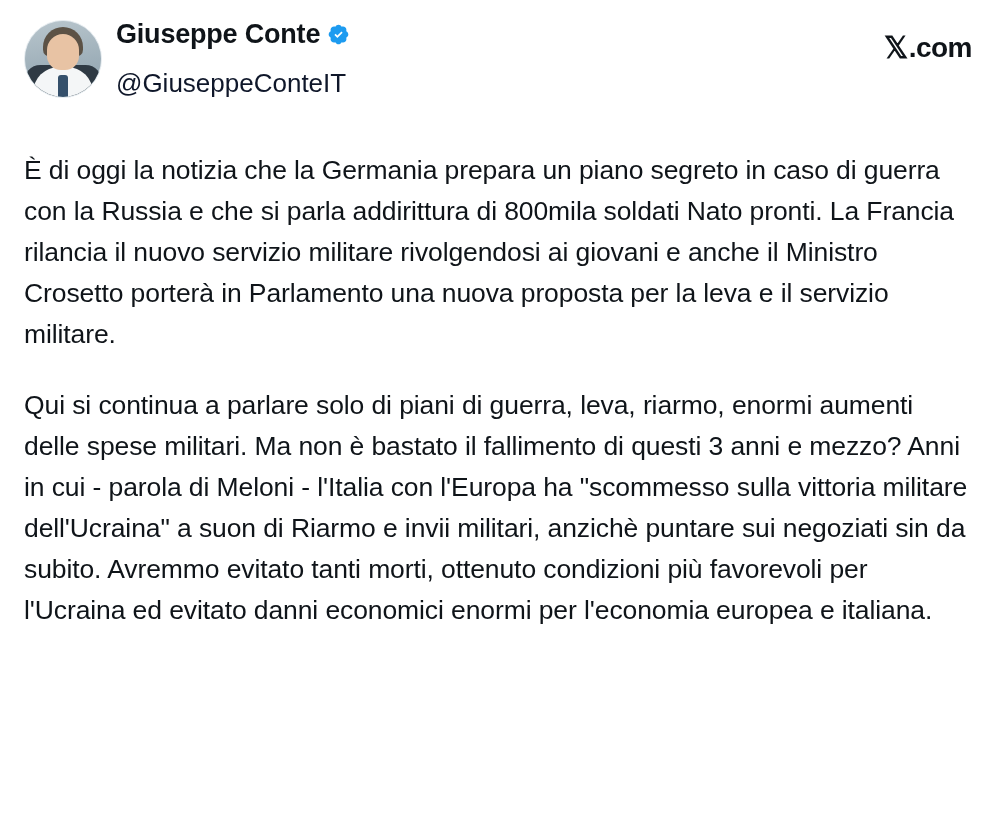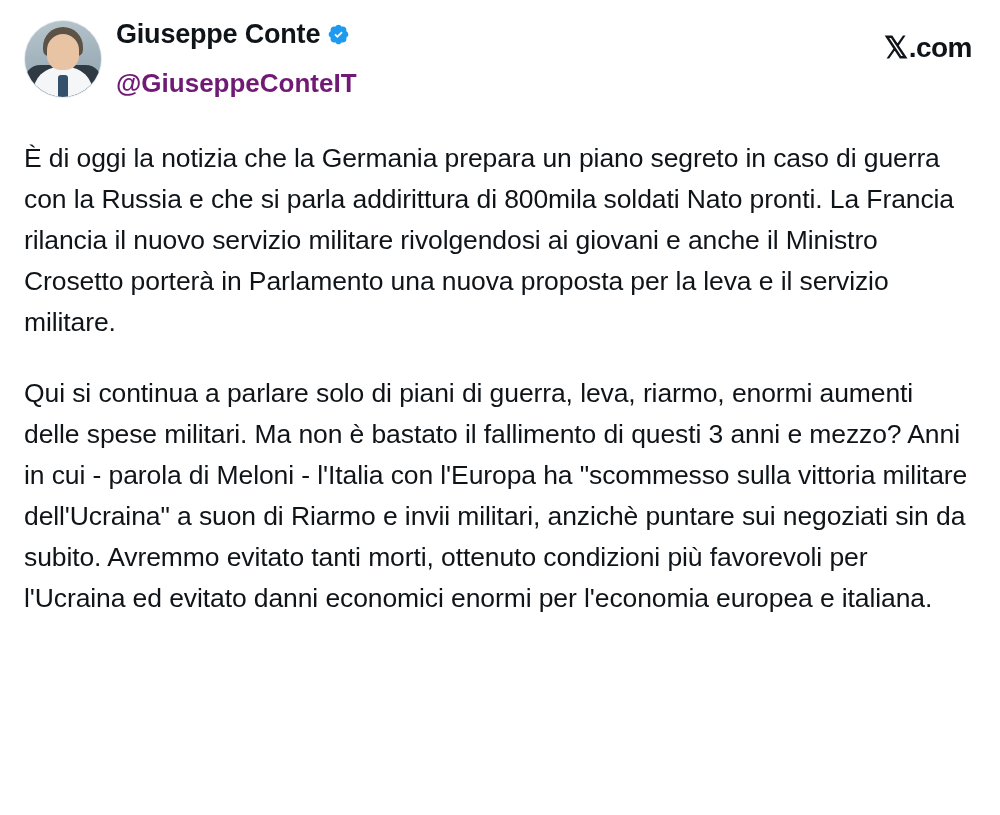--- a/index.html
+++ b/index.html
@@ -123,41 +123,40 @@
     line-height: 1.1;
   }
   .verified {
     width: 23px;
     height: 23px;
     display: inline-block;
     flex: 0 0 auto;
   }
   .handle {
     font-size: 26px;
-    color: #701a75;
+    color: #0f172a;
     line-height: 1.2;
-    font-weight: bold;
   }
   .brand {
     display: flex;
     align-items: center;
     font-size: 28px;
     font-weight: bold;
     color: #0f1419;
     padding-top: 12px;
     letter-spacing: -0.5px;
   }
   .brand .x-glyph {
     font-size: 30px;
     font-weight: bold;
     line-height: 1;
     margin-right: 1px;
   }
   .body {
-    margin-top: 22px;
+    margin-top: 34px;
     font-size: 26.5px;
     line-height: 41px;
     color: #0f1419;
     letter-spacing: -0.1px;
   }
   .para {
     margin: 0 0 30px 0;
     white-space: pre-wrap;
   }
   .para:last-child {

